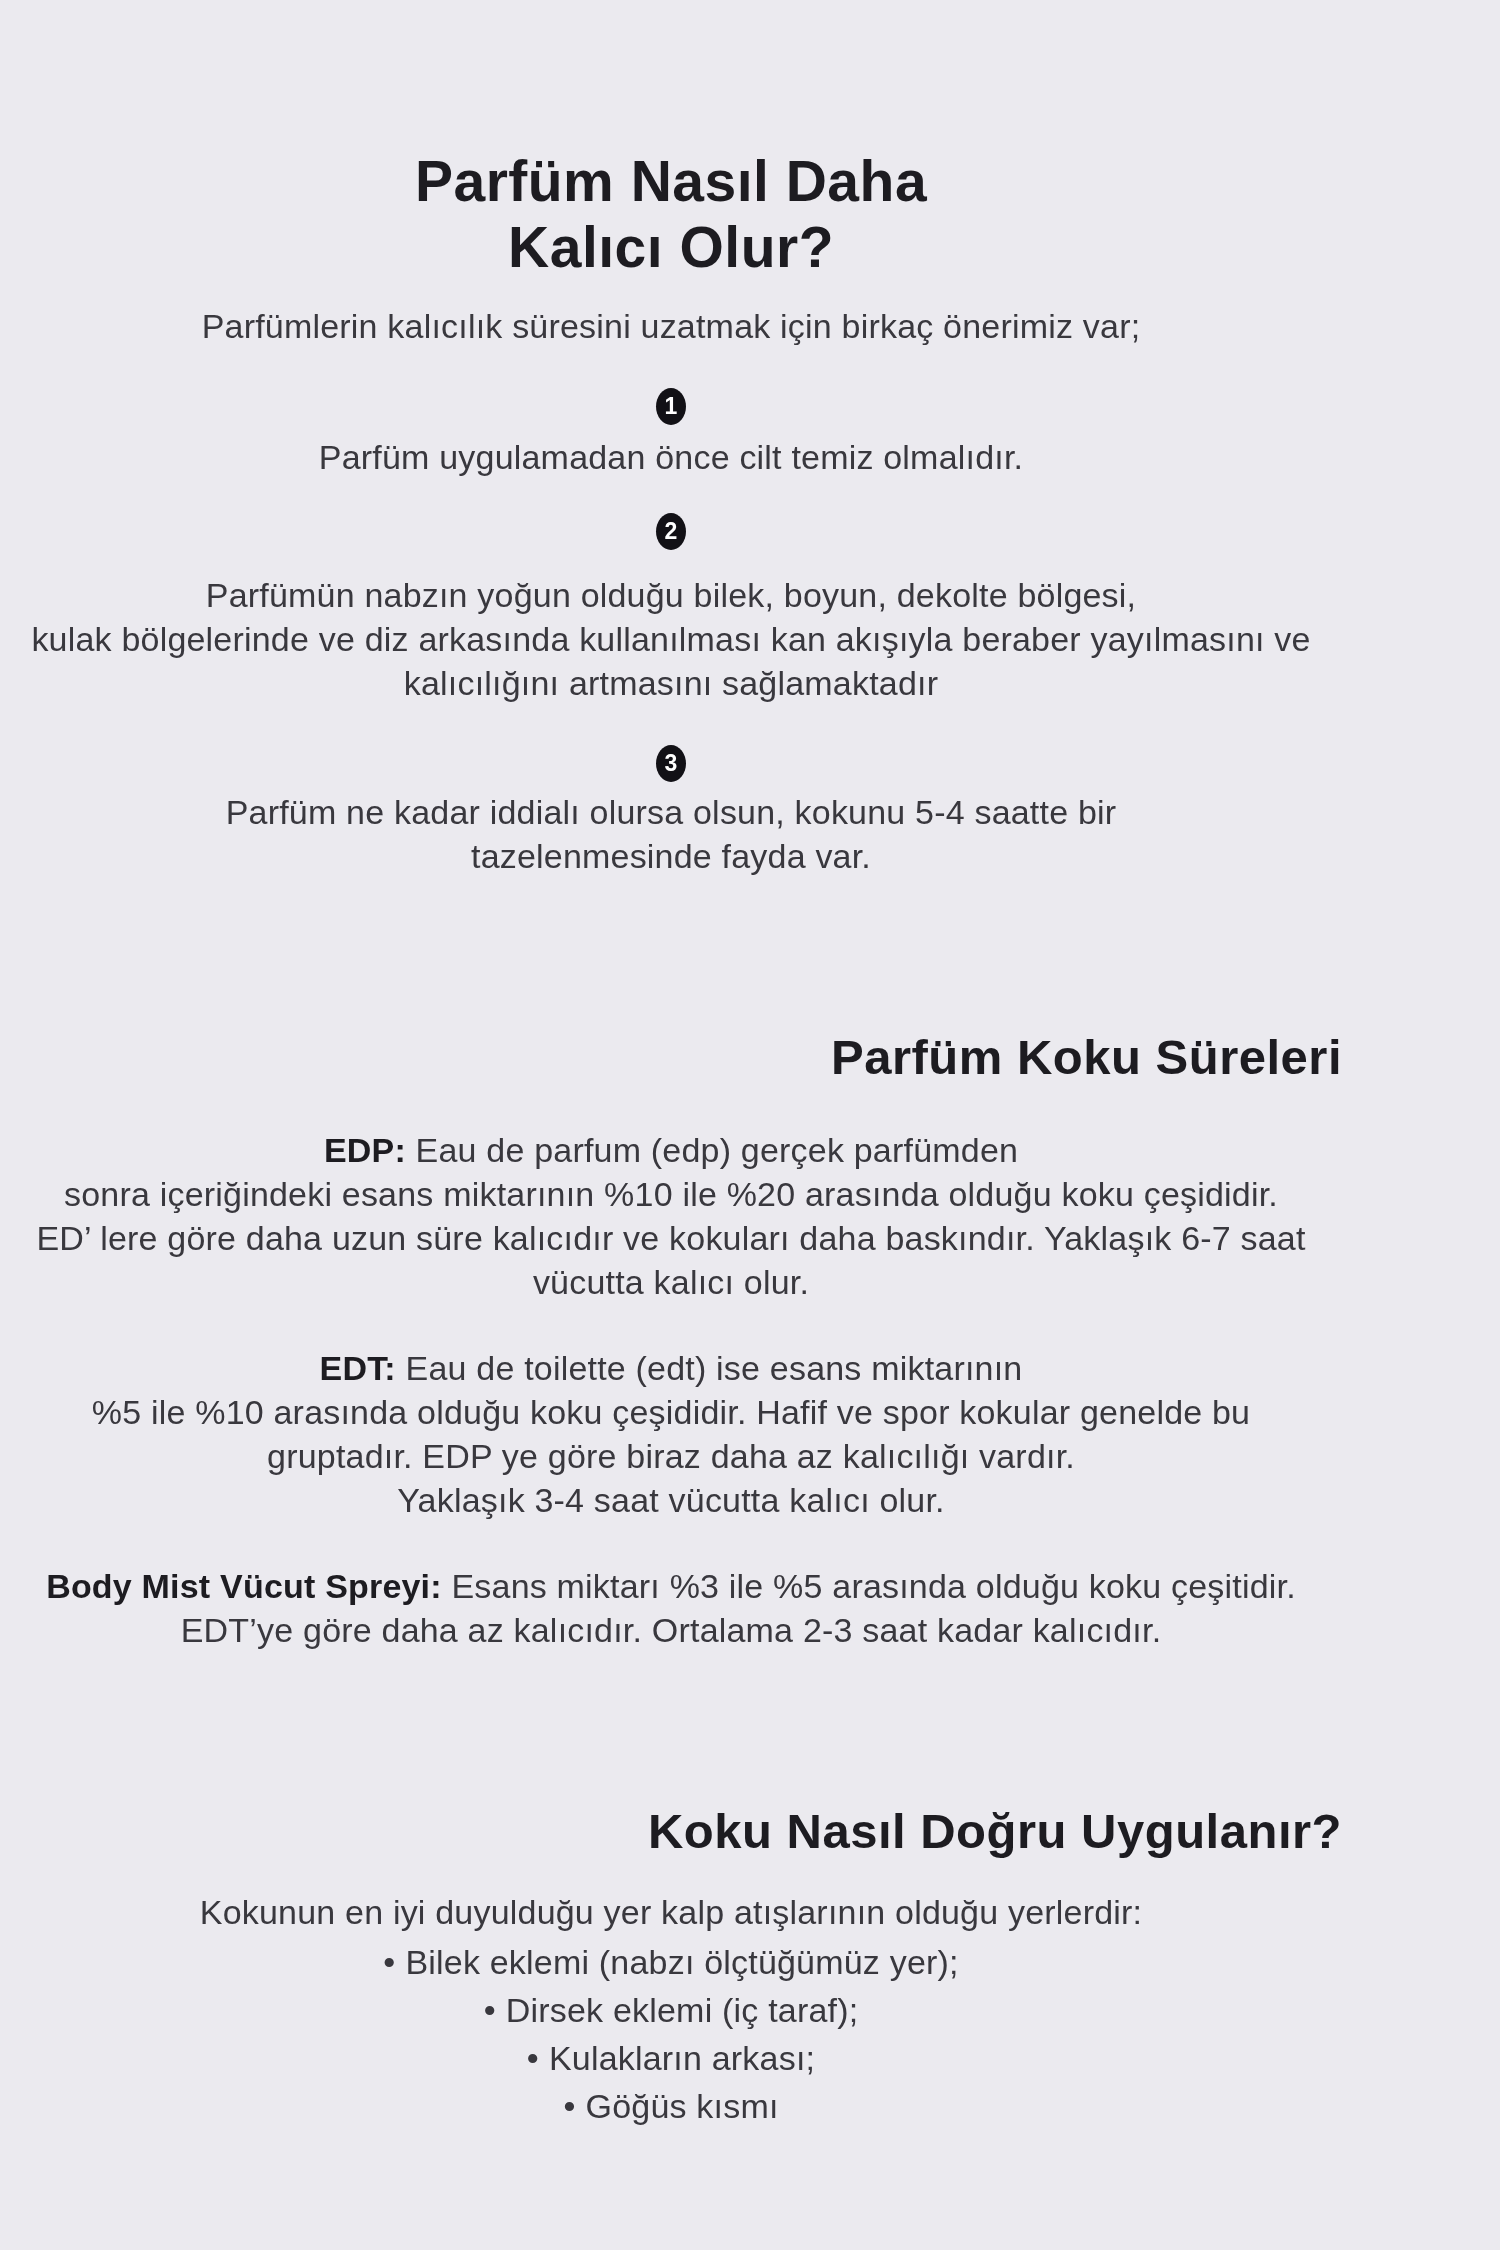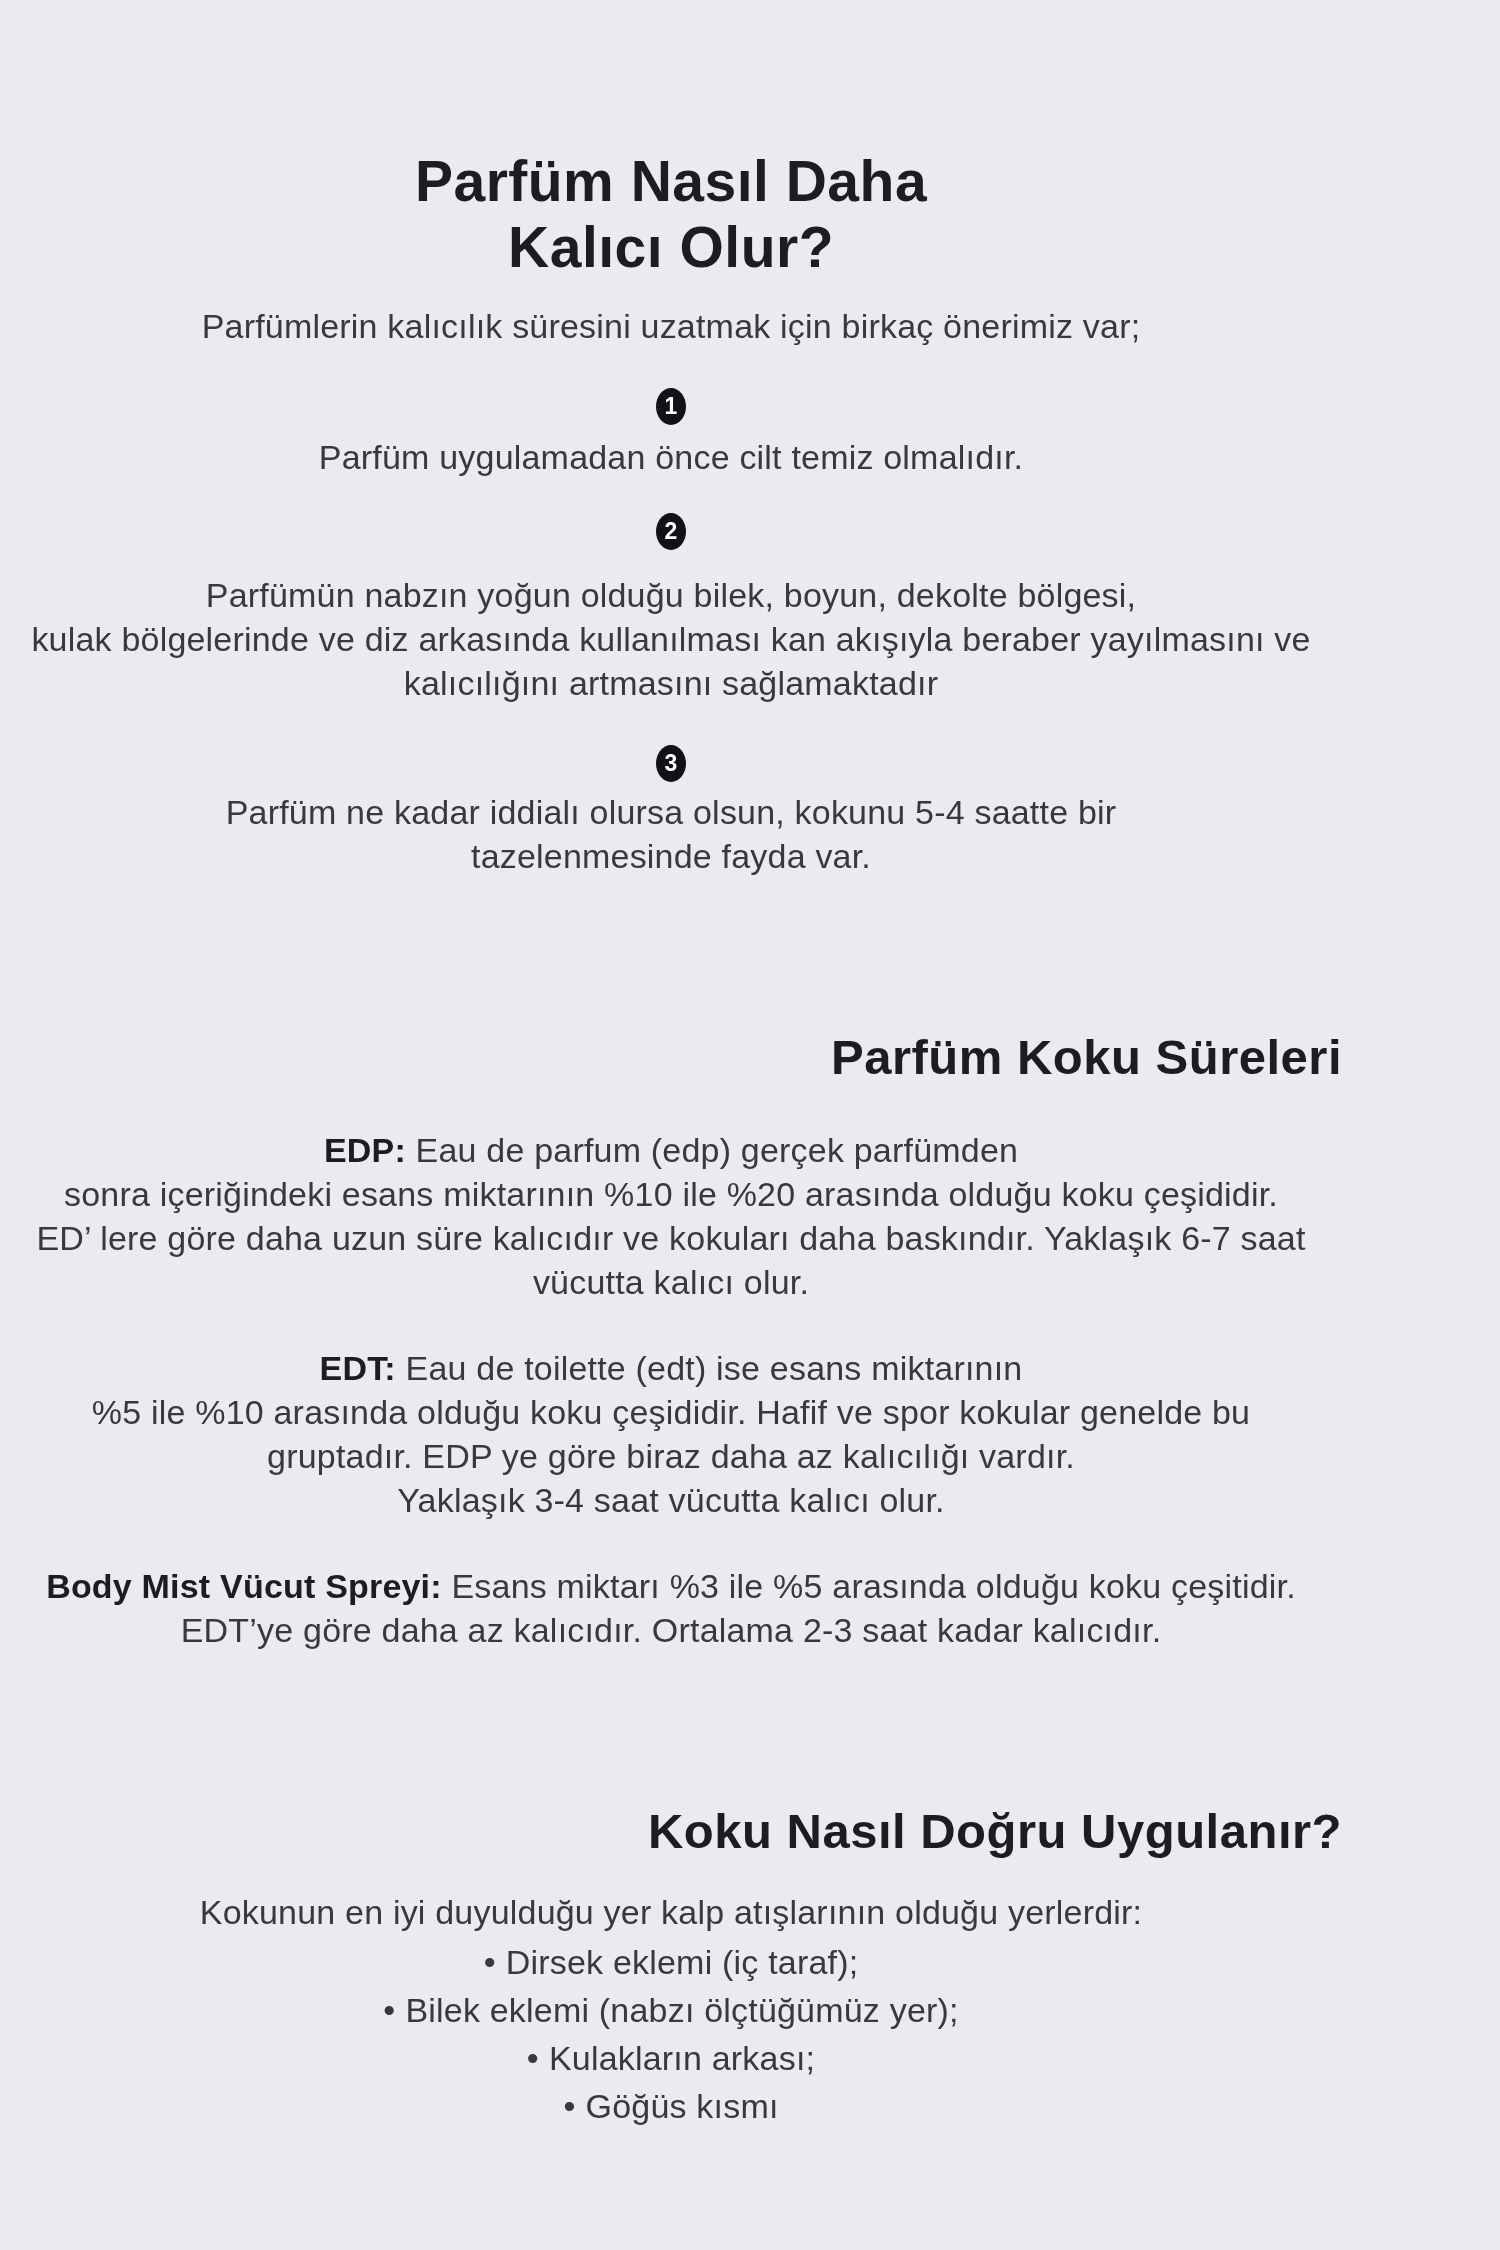--- a/index.html
+++ b/index.html
@@ -133,19 +133,19 @@
 Yaklaşık 3-4 saat vücutta kalıcı olur.</span></p>
 
   <p class="body-text duration-para"><strong>Body Mist Vücut Spreyi:</strong><span> Esans miktarı %3 ile %5 arasında olduğu koku çeşitidir.
 EDT’ye göre daha az kalıcıdır. Ortalama 2-3 saat kadar kalıcıdır.</span></p>
 
   <h2 class="section-heading heading-application">Koku Nasıl Doğru Uygulanır?</h2>
 
   <p class="body-text application-intro">Kokunun en iyi duyulduğu yer kalp atışlarının olduğu yerlerdir:</p>
 
   <ul class="bullet-list">
+    <li><span class="bullet-glyph">•</span><span>Bilek eklemi (nabzı ölçtüğümüz yer);</span></li>
     <li><span class="bullet-glyph">•</span><span>Dirsek eklemi (iç taraf);</span></li>
-    <li><span class="bullet-glyph">•</span><span>Bilek eklemi (nabzı ölçtüğümüz yer);</span></li>
     <li><span class="bullet-glyph">•</span><span>Kulakların arkası;</span></li>
     <li><span class="bullet-glyph">•</span><span>Göğüs kısmı</span></li>
   </ul>
 
 </div>
 
 </body></html>

